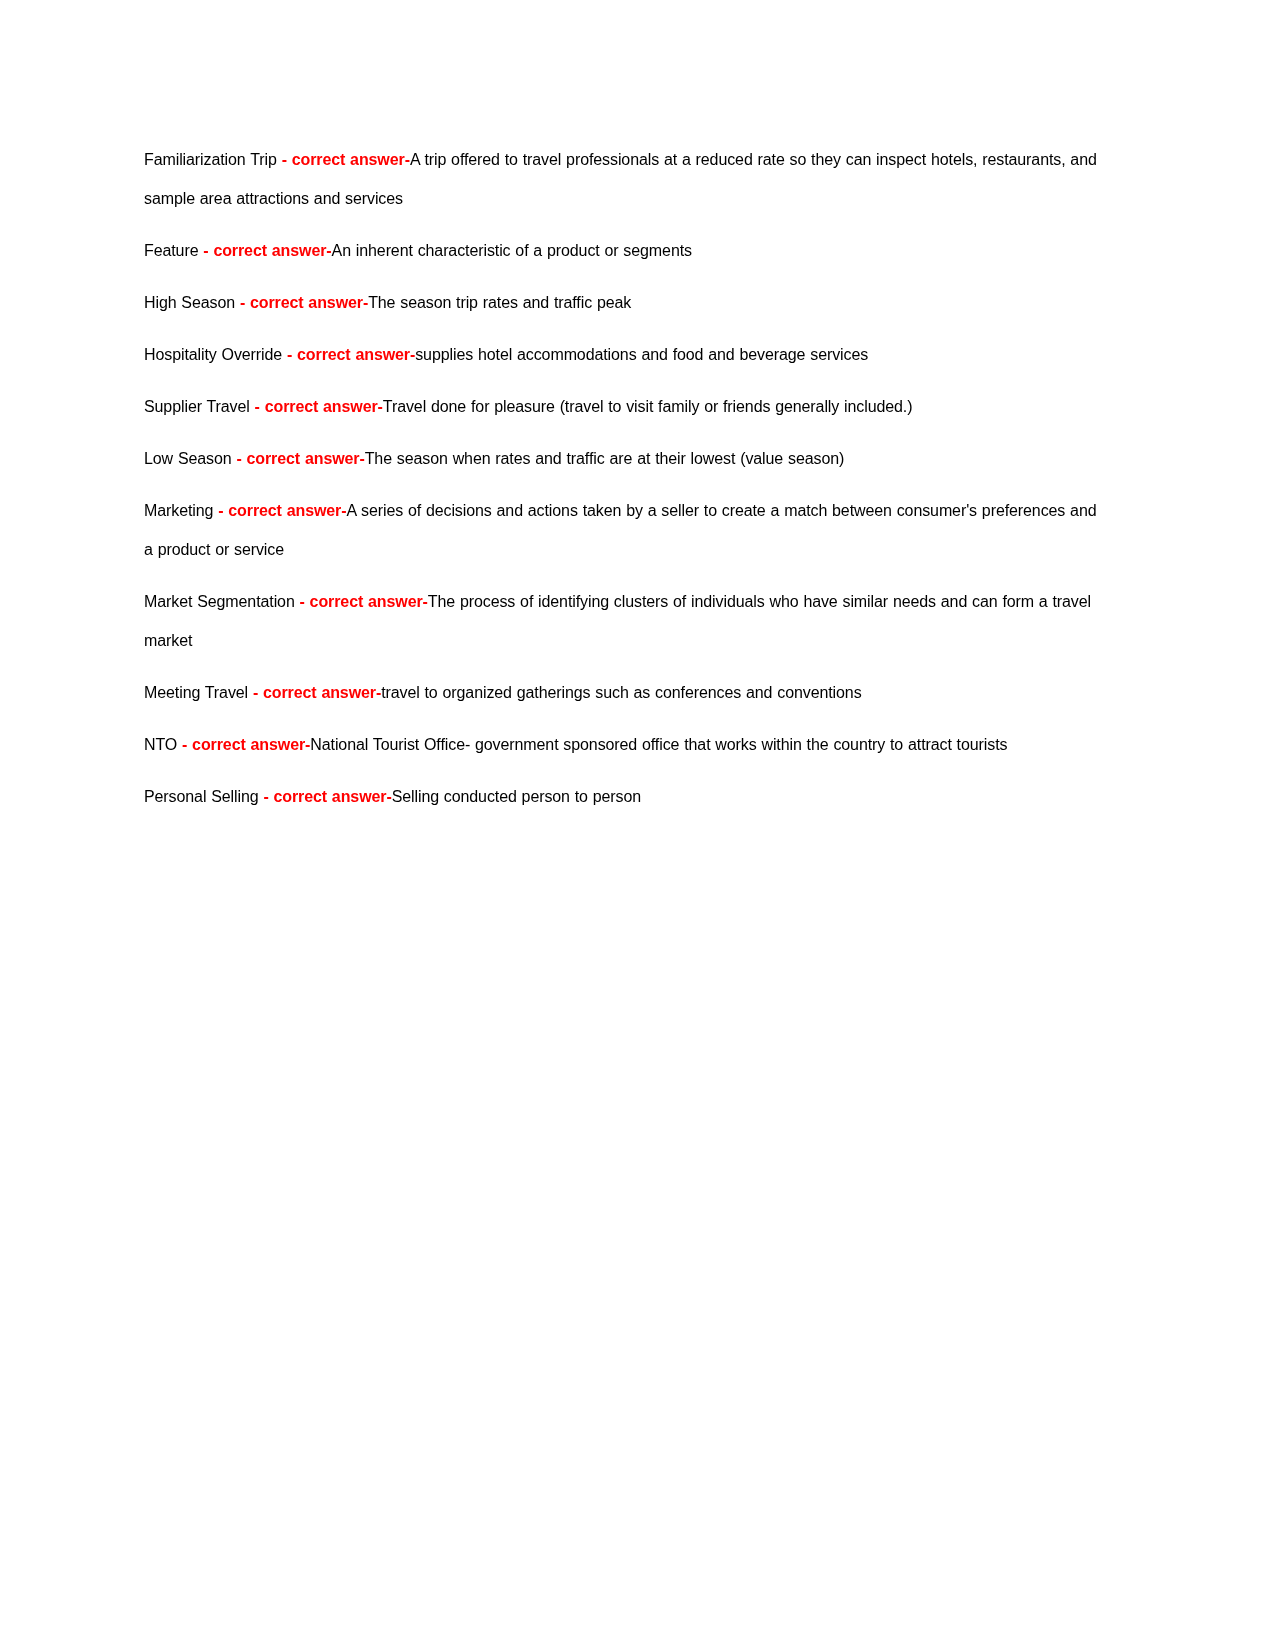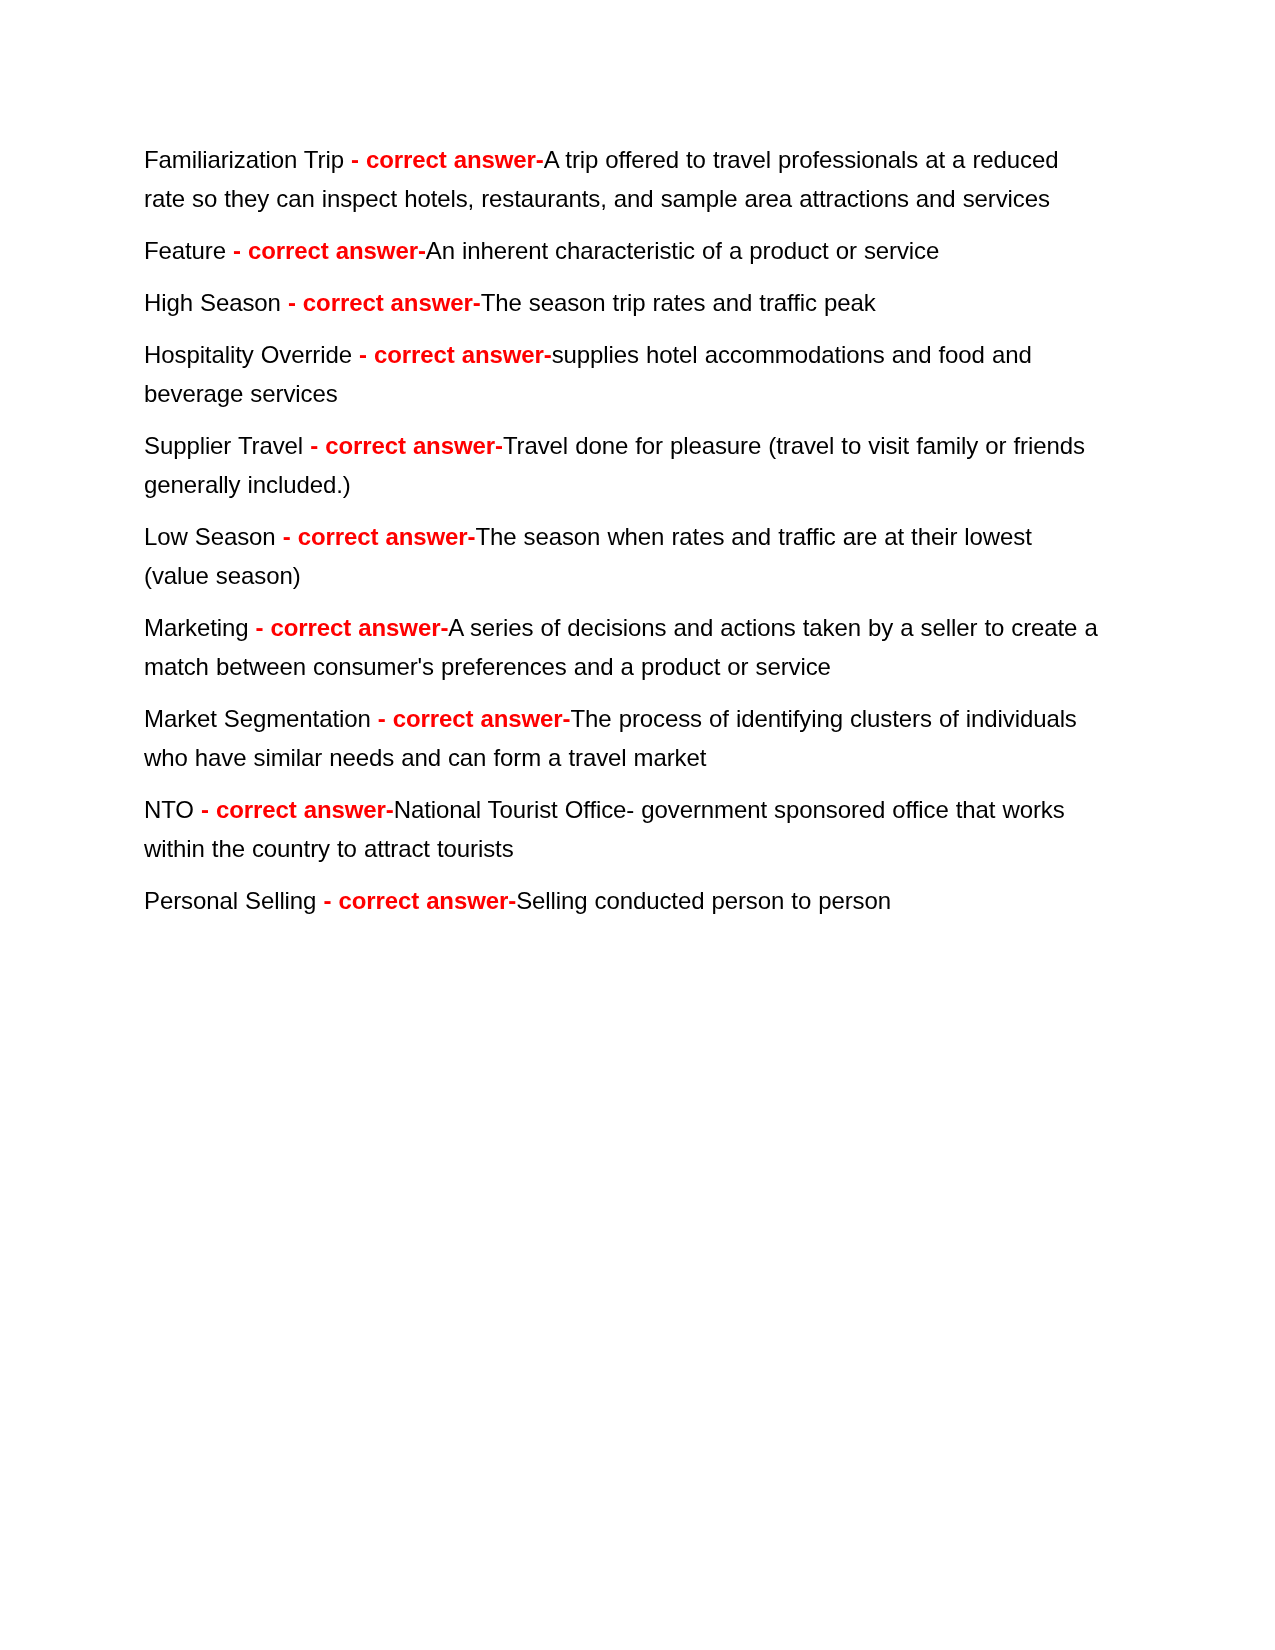--- a/index.html
+++ b/index.html
@@ -22,53 +22,54 @@
   }
   .page {
     position: absolute;
     left: 144px;
     top: 140px;
     width: 970px;
     color: var(--text-color);
   }
   p.entry {
     margin: 0 16px 13px 0;
-    font-size: 24px;
+    font-size: 16px;
     line-height: 39px;
     font-weight: 400;
     letter-spacing: -0.1px;
     word-spacing: 0.5px;
   }
   .answer-label {
     color: var(--accent);
     font-weight: 700;
   }
 </style>
 </head>
 <body>
 
 <div class="page">
   <div>
   <p class="entry"><span>Familiarization Trip</span> <span class="answer-label">- correct answer-</span><span>A trip offered to travel professionals at a reduced rate so they can inspect hotels, restaurants, and sample area attractions and services</span></p>
 
-  <p class="entry"><span>Feature</span> <span class="answer-label">- correct answer-</span><span>An inherent characteristic of a product or service</span></p>
+  <p class="entry"><span>Feature</span> <span class="answer-label">- correct answer-</span><span>An inherent characteristic of a product or segments</span></p>
 
   <p class="entry"><span>High Season</span> <span class="answer-label">- correct answer-</span><span>The season trip rates and traffic peak</span></p>
 
   <p class="entry"><span>Hospitality Override</span> <span class="answer-label">- correct answer-</span><span>supplies hotel accommodations and food and beverage services</span></p>
 
 
   <p class="entry"><span>Supplier Travel</span> <span class="answer-label">- correct answer-</span><span>Travel done for pleasure (travel to visit family or friends generally included.)</span></p>
 
   <p class="entry"><span>Low Season</span> <span class="answer-label">- correct answer-</span><span>The season when rates and traffic are at their lowest (value season)</span></p>
 
   <p class="entry"><span>Marketing</span> <span class="answer-label">- correct answer-</span><span>A series of decisions and actions taken by a seller to create a match between consumer's preferences and a product or service</span></p>
 
   <p class="entry"><span>Market Segmentation</span> <span class="answer-label">- correct answer-</span><span>The process of identifying clusters of individuals who have similar needs and can form a travel market</span></p>
 
+  <p class="entry"><span>Meeting Travel</span> <span class="answer-label">- correct answer-</span><span>travel to organized gatherings such as conferences and conventions</span></p>
 
   <p class="entry"><span>NTO</span> <span class="answer-label">- correct answer-</span><span>National Tourist Office- government sponsored office that works within the country to attract tourists</span></p>
 
 
   <p class="entry"><span>Personal Selling</span> <span class="answer-label">- correct answer-</span><span>Selling conducted person to person</span></p>
 
 
 </div>
 </div>
 

